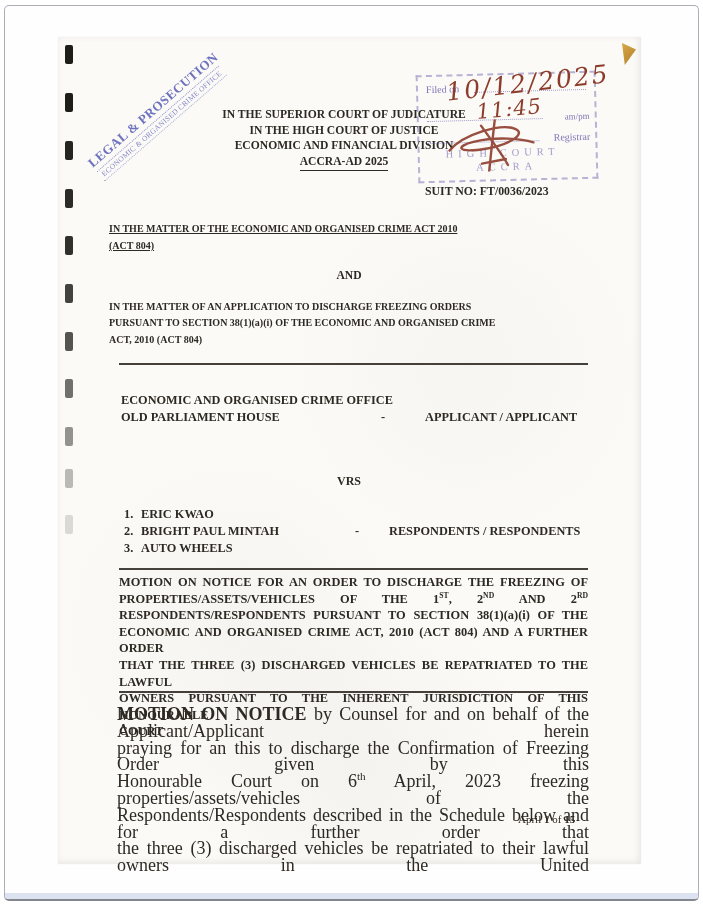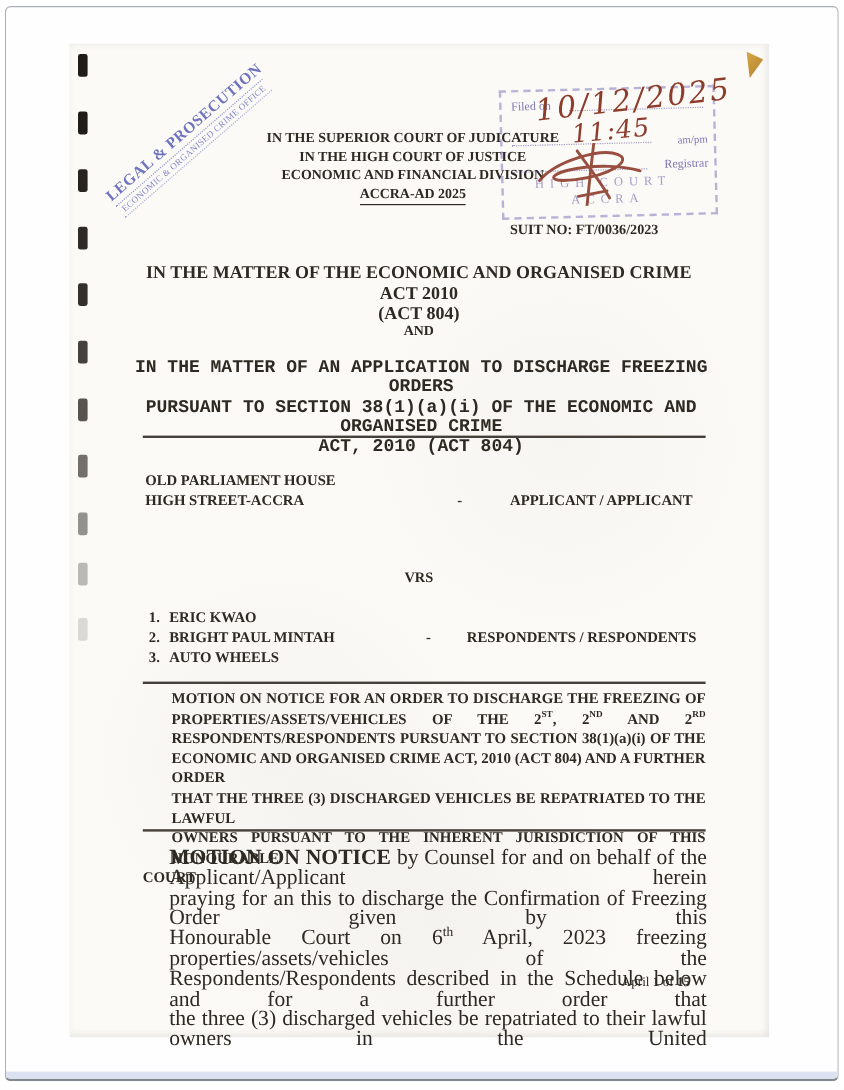--- a/index.html
+++ b/index.html
@@ -53,40 +53,40 @@
   .fs-date{position:absolute;left:28px;top:-6px;font-size:25px;letter-spacing:2px;transform:rotate(-5deg);white-space:nowrap;}
   .fs-time{position:absolute;left:58px;top:22px;font-size:21px;letter-spacing:1px;transform:rotate(-4deg);}
   .fs-sig{position:absolute;left:26px;top:44px;}
 
   
   .doc{color:#2e2922;}
   .court-header{position:absolute;left:103px;top:106px;width:480px;font-weight:bold;
     font-size:11.6px;line-height:15.6px;text-align:center;}
   .registry{display:inline-block;border-bottom:1.5px solid #2e2922;padding-bottom:1px;text-align:center;}
   .suit-no{position:absolute;left:424px;top:183px;font-weight:bold;font-size:11.8px;}
-  .matter1{position:absolute;left:108px;top:219px;width:480px;font-weight:bold;font-size:15px;
-    line-height:17px;text-align:center;}
+  .matter1{position:absolute;left:108px;top:219px;width:480px;font-weight:bold;font-size:10px;
+    line-height:17px;text-decoration:underline;}
   .and-sep{position:absolute;left:108px;top:268px;width:480px;font-weight:bold;font-size:11.6px;text-align:center;}
-  .matter2{position:absolute;left:108px;top:298px;width:484px;font-weight:bold;font-size:15px;
-    line-height:16.4px;text-align:center;font-family:Liberation Mono, monospace;}
+  .matter2{position:absolute;left:108px;top:298px;width:484px;font-weight:bold;font-size:10px;
+    line-height:16.4px;text-align:left;}
   .rule{position:absolute;left:118px;width:469px;height:1.5px;background:#45403a;}
   .rule1{top:362px;}
   .rule2{top:567px;}
   .rule3{top:690px;}
   .applicant{position:absolute;left:120px;top:391px;width:466px;font-weight:bold;font-size:12.3px;line-height:17.2px;}
   .applicant .dash{position:absolute;left:260px;top:17px;}
   .applicant .role{position:absolute;left:304px;top:17px;}
   .vrs{position:absolute;left:108px;top:473px;width:480px;text-align:center;font-weight:bold;font-size:12px;}
   .respondents{position:absolute;left:123px;top:505px;width:463px;font-weight:bold;font-size:12.3px;line-height:17.2px;}
   .respondents .num{display:inline-block;width:17px;}
   .respondents .dash{position:absolute;left:231px;top:17px;}
   .respondents .role{position:absolute;left:265px;top:17px;}
   .motion-heading{position:absolute;left:118px;top:573px;width:469px;font-weight:bold;
     font-size:12.4px;line-height:16.6px;}
-  .jline{text-align:justify;text-align-last:justify;margin-left:24px;}
+  .jline{text-align:justify;text-align-last:justify;}
   .jline-end{text-align:left;}
   sup{font-size:62%;vertical-align:super;line-height:0;}
   .body-par{position:absolute;left:116px;top:705px;width:472px;font-size:18px;line-height:16.8px;}
   .footer{position:absolute;left:517px;top:812px;font-size:11px;color:#2e2922;}
   .footer b{font-weight:bold;}
 </style>
 </head>
 <body>
 
 <div class="frame">
@@ -133,41 +133,41 @@
 
       <div class="matter2">
         <div>IN THE MATTER OF AN APPLICATION TO DISCHARGE FREEZING ORDERS</div>
         <div>PURSUANT TO SECTION 38(1)(a)(i) OF THE ECONOMIC AND ORGANISED CRIME</div>
         <div>ACT, 2010 (ACT 804)</div>
       </div>
 
       <div class="rule rule1"></div>
 
       <div class="applicant">
+        <div>ECONOMIC AND ORGANISED CRIME OFFICE</div>
         <div>OLD PARLIAMENT HOUSE</div>
-        <div>HIGH STREET-ACCRA</div>
         <span class="dash">-</span>
         <span class="role">APPLICANT / APPLICANT</span>
       </div>
 
       <div class="vrs">VRS</div>
 
       <div class="respondents">
         <div><span class="num">1.</span><span>ERIC KWAO</span></div>
         <div><span class="num">2.</span><span>BRIGHT PAUL MINTAH</span></div>
         <div><span class="num">3.</span><span>AUTO WHEELS</span></div>
         <span class="dash">-</span>
         <span class="role">RESPONDENTS / RESPONDENTS</span>
       </div>
 
       <div class="rule rule2"></div>
 
       <div class="motion-heading">
         <div class="jline">MOTION ON NOTICE FOR AN ORDER TO DISCHARGE THE FREEZING OF</div>
-        <div class="jline"><span>PROPERTIES/ASSETS/VEHICLES OF THE 2</span><sup>ST</sup><span>, 2</span><sup>ND</sup><span> AND 2</span><sup>RD</sup></div>
+        <div class="jline"><span>PROPERTIES/ASSETS/VEHICLES OF THE 1</span><sup>ST</sup><span>, 2</span><sup>ND</sup><span> AND 2</span><sup>RD</sup></div>
         <div class="jline">RESPONDENTS/RESPONDENTS PURSUANT TO SECTION 38(1)(a)(i) OF THE</div>
         <div class="jline">ECONOMIC AND ORGANISED CRIME ACT, 2010 (ACT 804) AND A FURTHER ORDER</div>
         <div class="jline">THAT THE THREE (3) DISCHARGED VEHICLES BE REPATRIATED TO THE LAWFUL</div>
         <div class="jline">OWNERS PURSUANT TO THE INHERENT JURISDICTION OF THIS HONOURABLE</div>
         <div class="jline-end">COURT</div>
       </div>
 
       <div class="rule rule3"></div>
 
       <div class="body-par">

